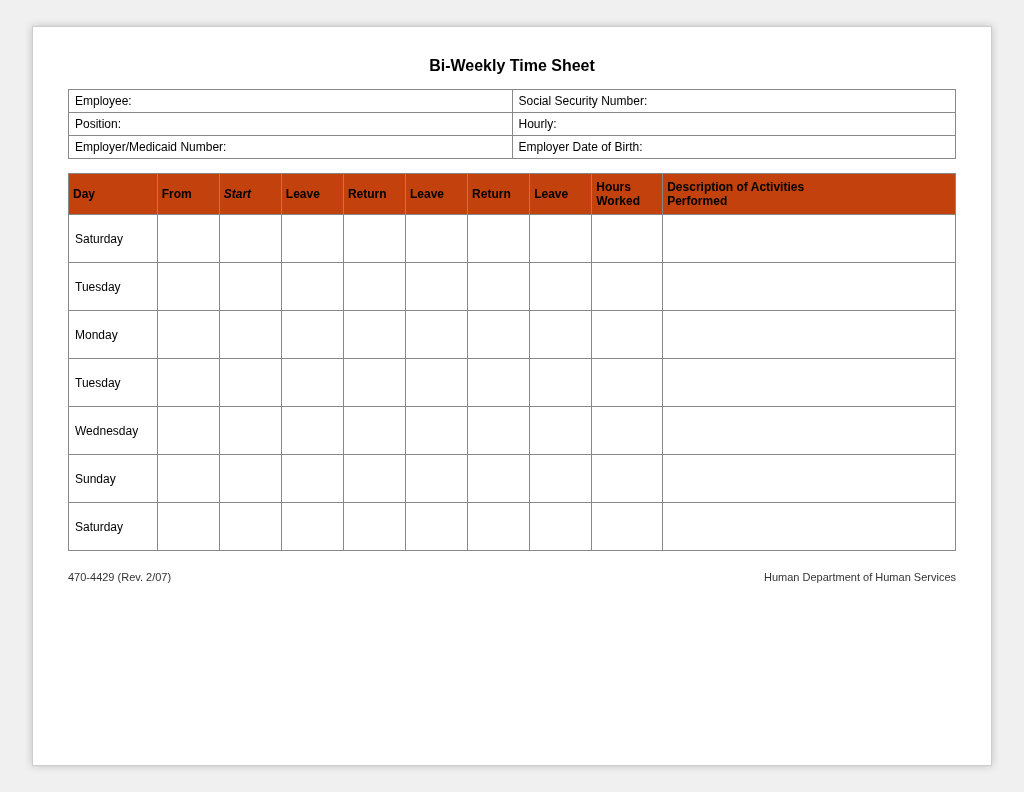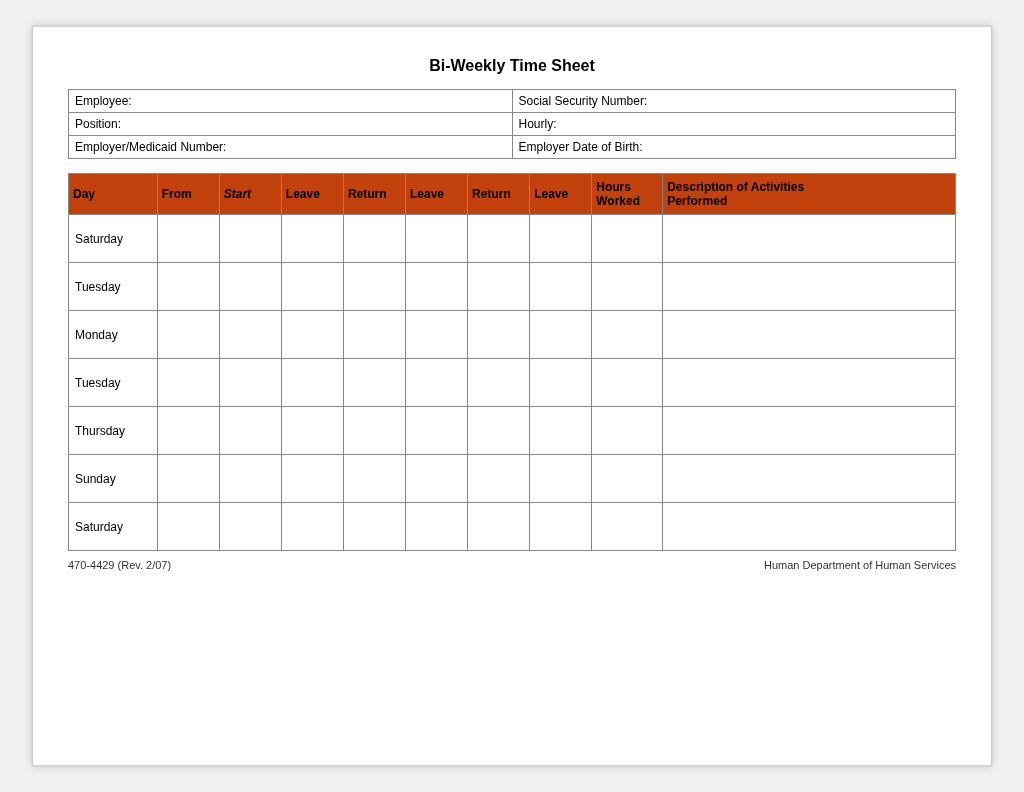--- a/index.html
+++ b/index.html
@@ -72,21 +72,21 @@
     .col-leave { width: 7%; }
     .col-return { width: 7%; }
     .col-leave2 { width: 7%; }
     .col-return2 { width: 7%; }
     .col-leave3 { width: 7%; }
     .col-hours { width: 8%; }
     .col-desc { width: 33%; }
     .footer {
       display: flex;
       justify-content: space-between;
-      margin-top: 8px;
+      margin-top: 20px;
       font-size: 11px;
       color: #333;
     }
   </style>
 </head>
 <body>
 
 <div class="page">
   <div class="title">Bi-Weekly Time Sheet</div>
 
@@ -167,21 +167,21 @@
           <td></td>
           <td></td>
           <td></td>
           <td></td>
           <td></td>
           <td></td>
           <td></td>
           <td></td>
         </tr>
         <tr>
-          <td class="day-cell">Thursday</td>
+          <td class="day-cell">Wednesday</td>
           <td></td>
           <td></td>
           <td></td>
           <td></td>
           <td></td>
           <td></td>
           <td></td>
           <td></td>
           <td></td>
         </tr>

